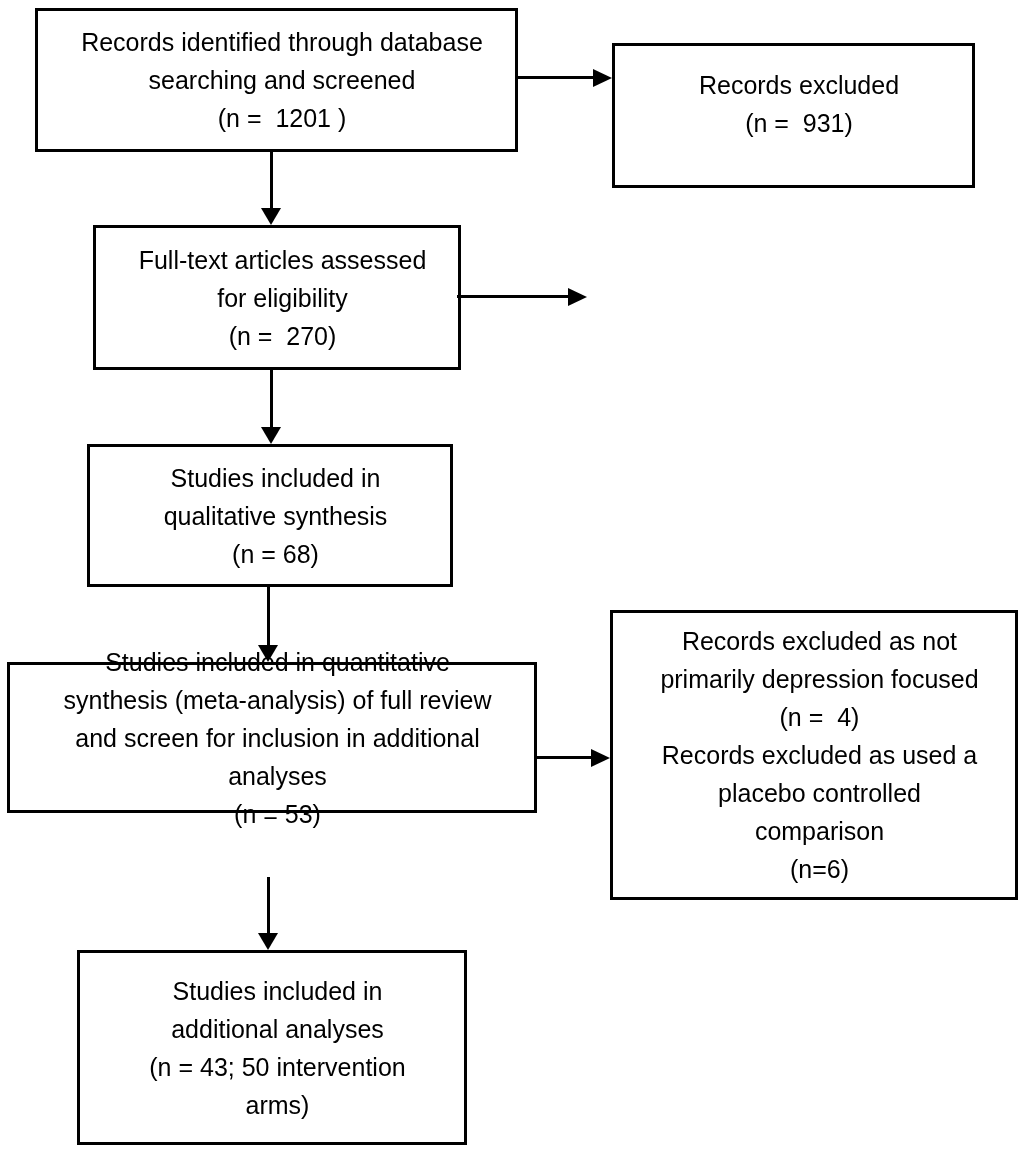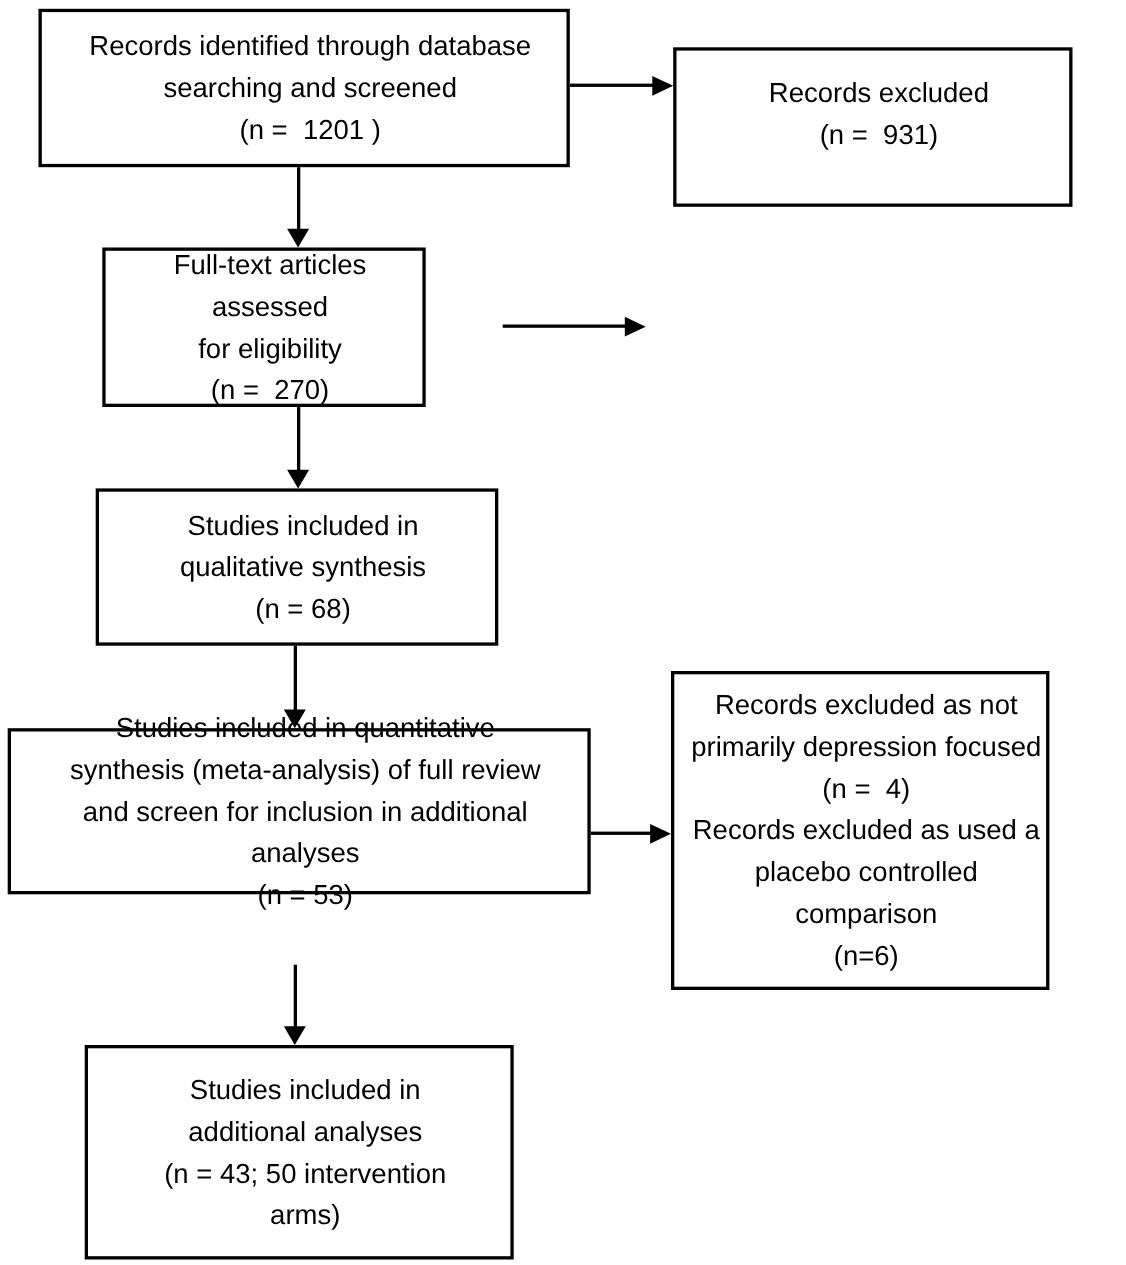--- a/index.html
+++ b/index.html
@@ -34,25 +34,25 @@
     display: block;
     width: 100%;
     padding-left: 11px;
   }
   .box.top-align {
     align-items: flex-start;
   }
   
   .b1 { left: 35px;  top: 8px;   width: 483px; height: 144px; }
   .b2 { left: 612px; top: 6px;   width: 363px; height: 145px; padding-top: 20px; margin-top: 37px; }
-  .b3 { left: 93px;  top: 225px; width: 294px; height: 145px; }
+  .b3 { left: 93px;  top: 225px; width: 368px; height: 145px; }
   .b4 { left: 587px; top: 223px; width: 363px; height: 144px; padding-top: 18px; }
   .b5 { left: 87px;  top: 444px; width: 366px; height: 143px; }
   .b6 { left: 7px;   top: 662px; width: 530px; height: 151px; }
-  .b7 { left: 610px; top: 610px; width: 344px; height: 290px; }
+  .b7 { left: 610px; top: 610px; width: 408px; height: 290px; }
   .b8 { left: 77px;  top: 950px; width: 390px; height: 195px; }
 
   
   .hline {
     position: absolute;
     height: 3px;
     background: #000000;
   }
   .vline {
     position: absolute;

